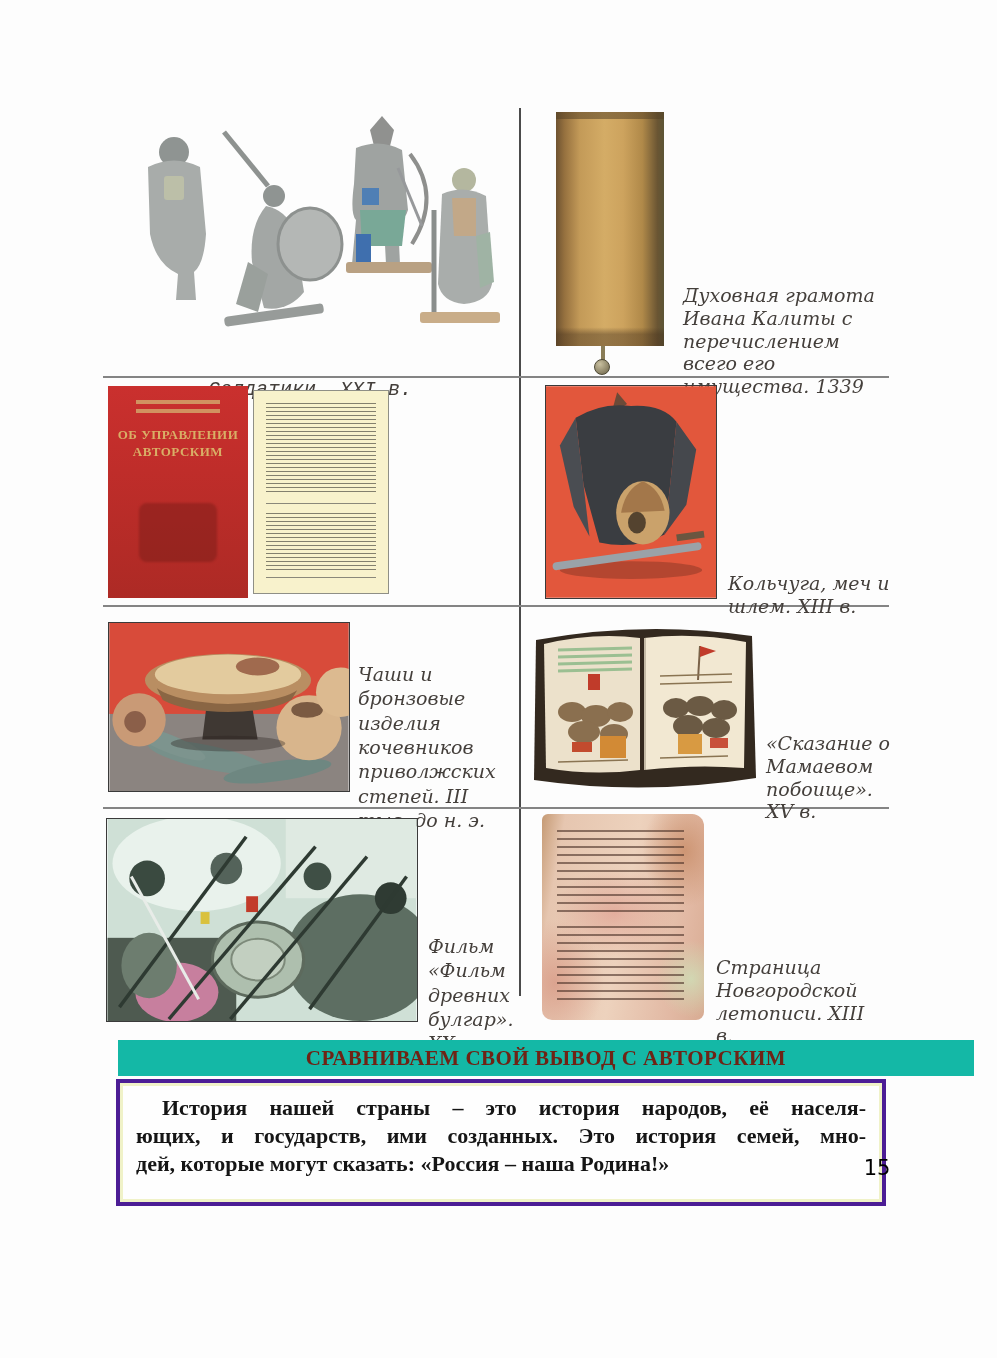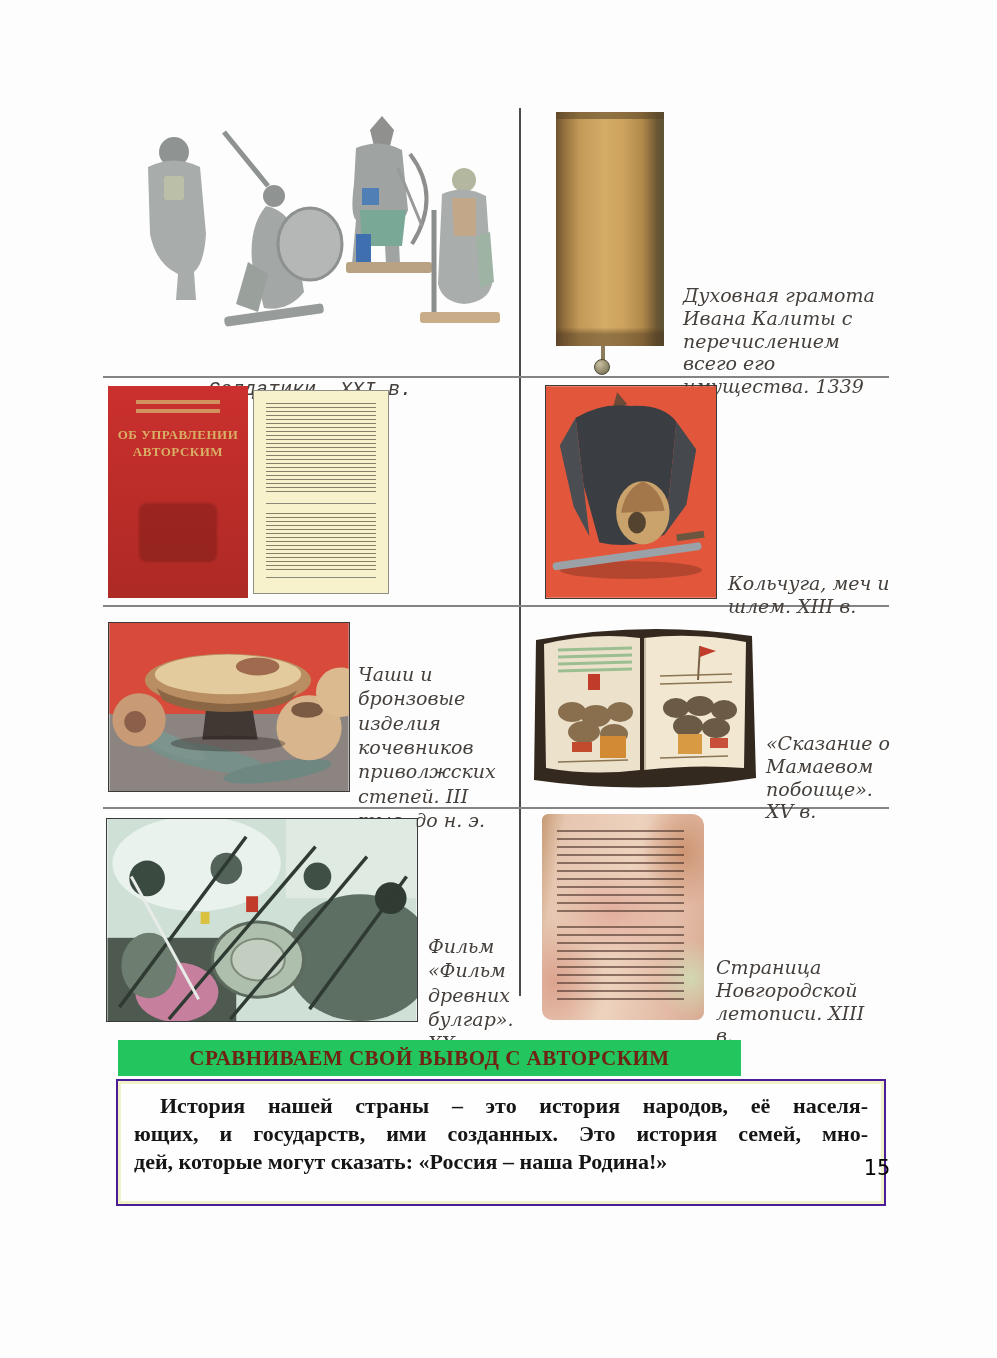--- a/index.html
+++ b/index.html
@@ -39,24 +39,24 @@
   .chronicle{position:absolute;left:542px;top:814px;width:162px;height:206px;border-radius:6px 12px 8px 10px;
     background:
       radial-gradient(60px 80px at 88% 18%, rgba(201,142,106,.85), rgba(201,142,106,0) 70%),
       radial-gradient(70px 90px at 8% 82%, rgba(216,154,134,.8), rgba(216,154,134,0) 70%),
       radial-gradient(80px 60px at 45% 48%, rgba(214,130,120,.45), rgba(214,130,120,0) 75%),
       radial-gradient(50px 55px at 92% 80%, rgba(207,224,184,.8), rgba(207,224,184,0) 70%),
       linear-gradient(100deg,#c59a74 0%,#e6c6b0 12%,#edd2bd 50%,#e2b9a4 82%,#d8ab92 100%);}
   .chron-lines{position:absolute;left:15px;right:20px;
     background:repeating-linear-gradient(180deg, rgba(74,48,38,.6) 0 2px, rgba(0,0,0,0) 2px 8px);}
   
-  .banner{position:absolute;left:118px;top:1040px;width:623px;height:36px;background:#22c55e;
+  .banner{position:absolute;left:118px;top:1040px;width:856px;height:36px;background:#14b8a6;
     color:#6e2315;font:700 21px/36px "Liberation Serif", serif;text-align:center;letter-spacing:.5px;}
   .conclusion{position:absolute;left:116px;top:1079px;width:770px;height:127px;box-sizing:border-box;
-    border:2px solid #4c1d95;box-shadow:inset 0 0 0 3px #f0f2c8;background:#fefefe;
+    border:4px solid #4c1d95;box-shadow:inset 0 0 0 3px #f0f2c8;background:#fefefe;
     padding:11px 16px 0 16px;color:#151515;font:700 22px/28px "Liberation Serif", serif;}
   .concl-line{white-space:nowrap;text-align:justify;}
   .concl-line.just{text-align:justify;text-align-last:justify;white-space:normal;}
   .concl-line.first{text-indent:26px;}
   .pagenum{position:absolute;left:852px;top:1156px;width:50px;text-align:center;
     font:400 21px "DejaVu Sans", sans-serif;color:#000000;}
 </style>
 </head>
 <body>
 

